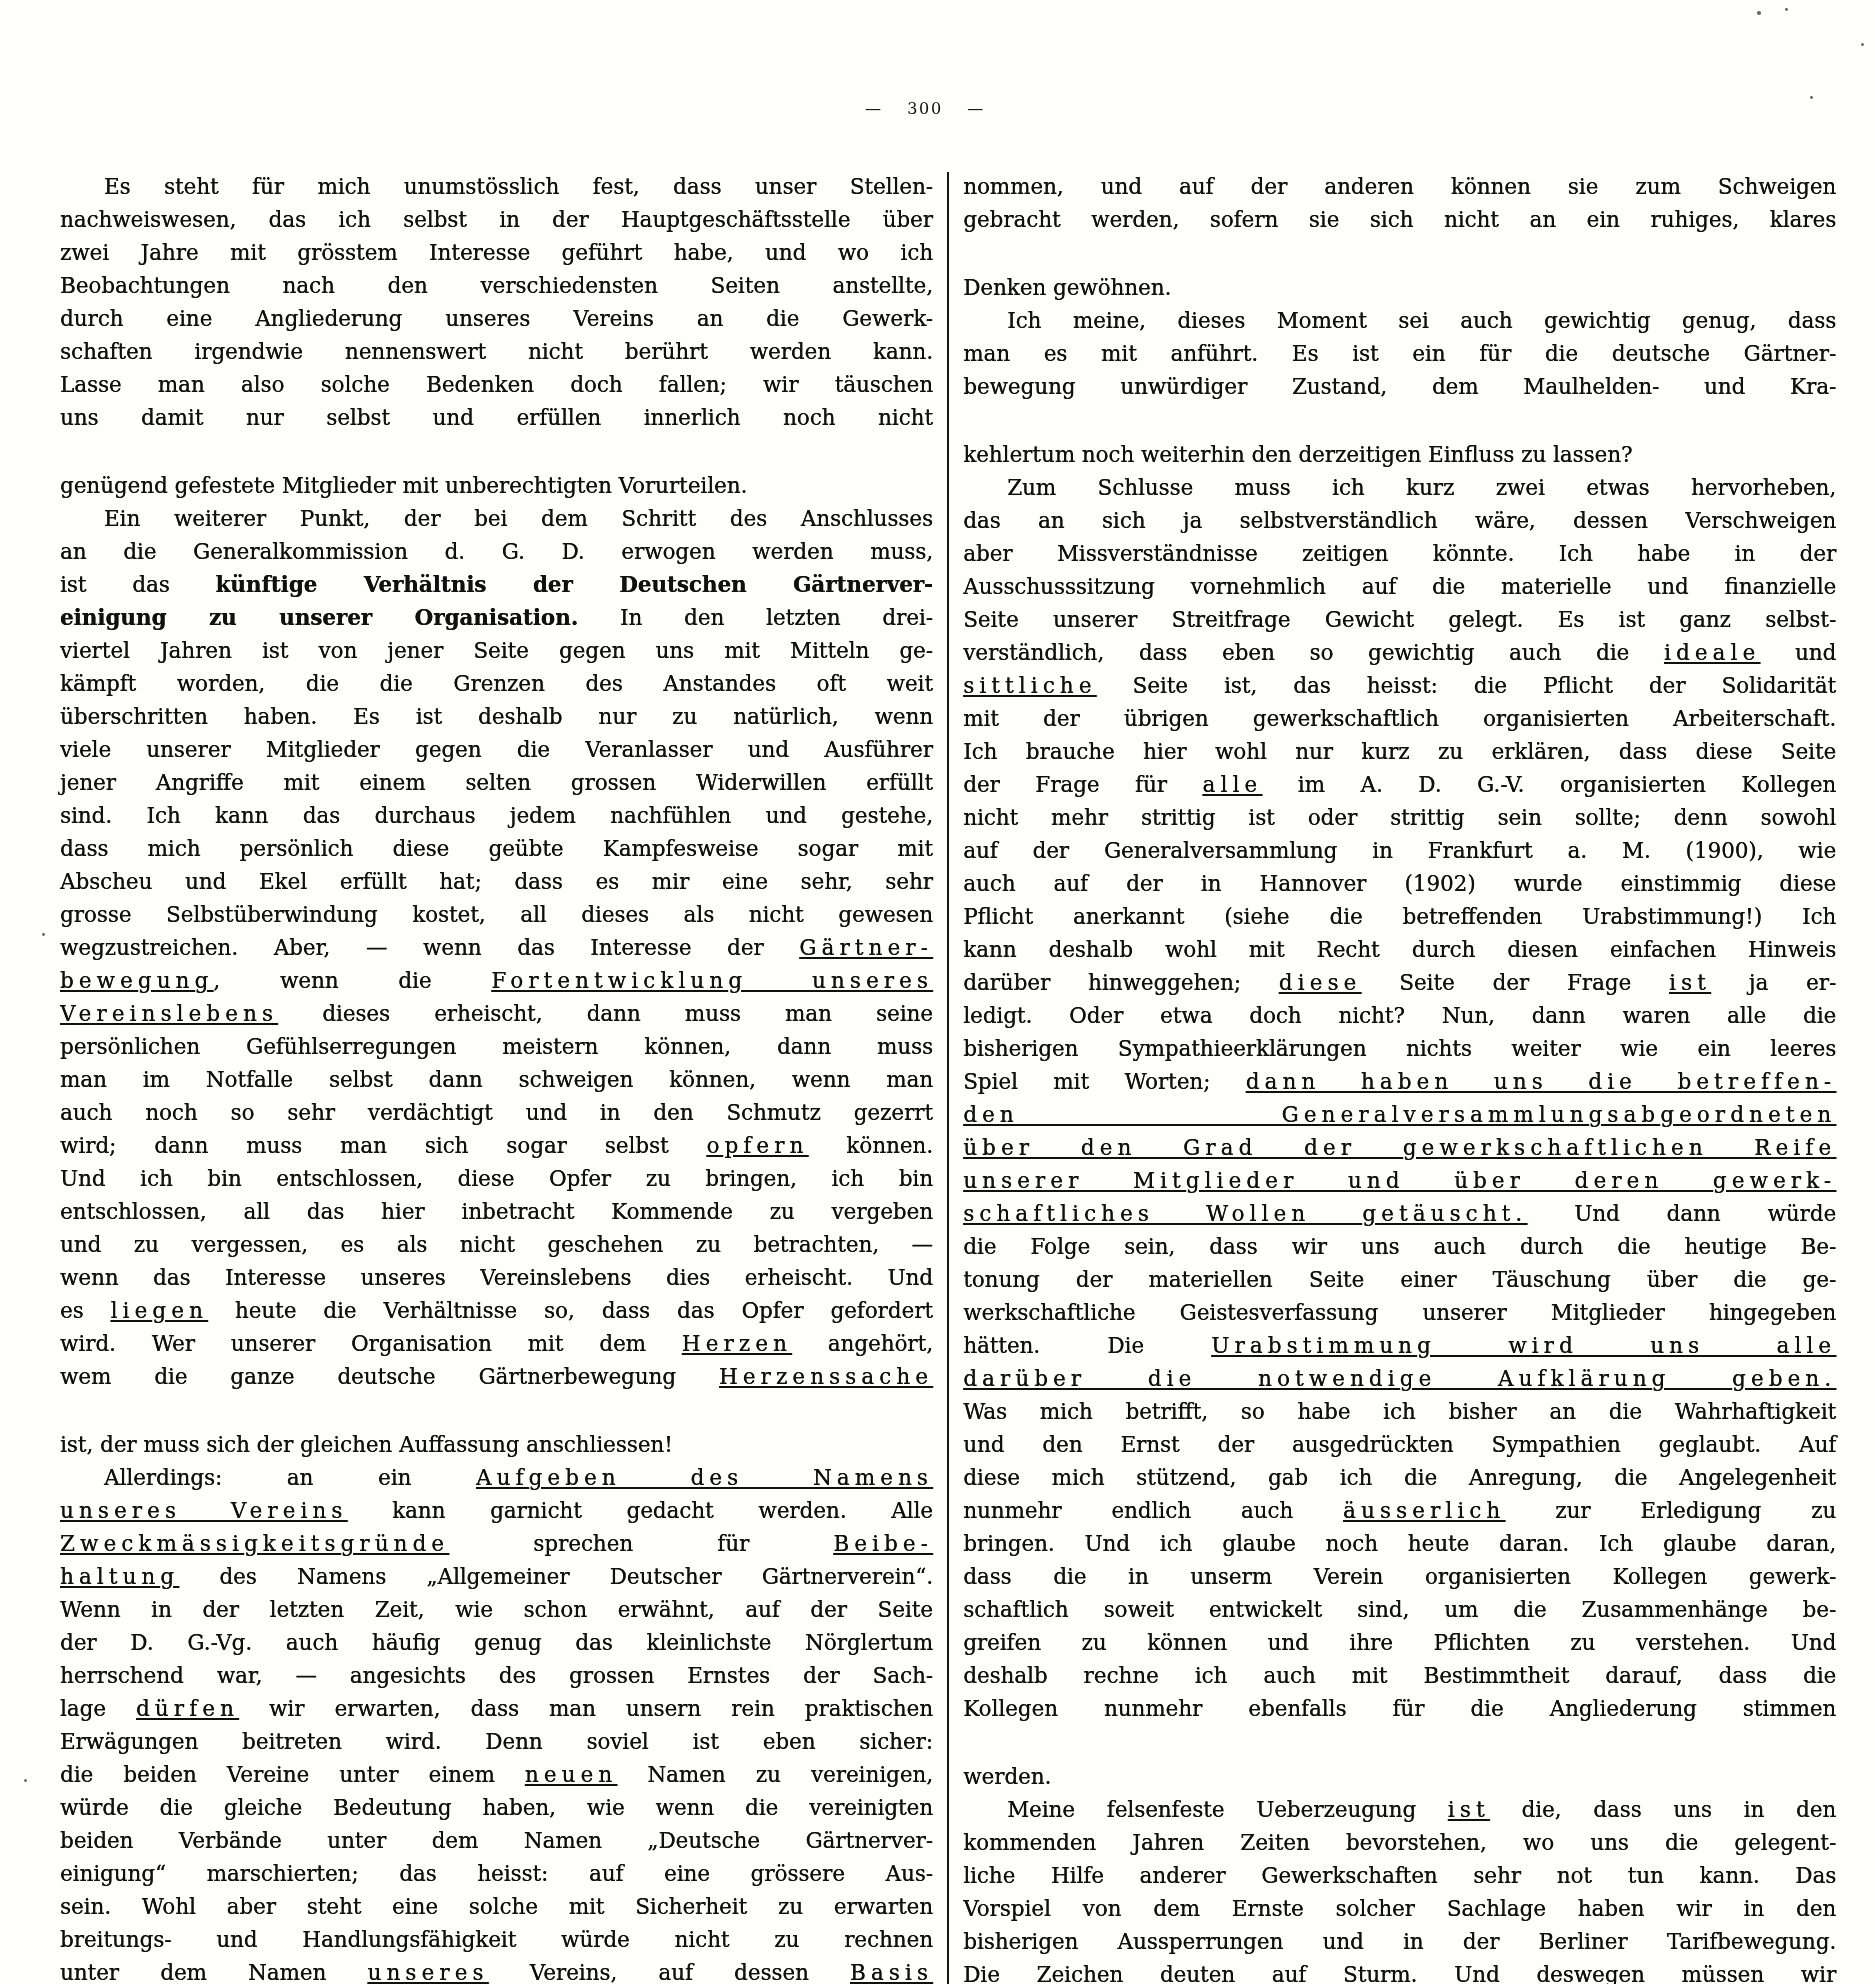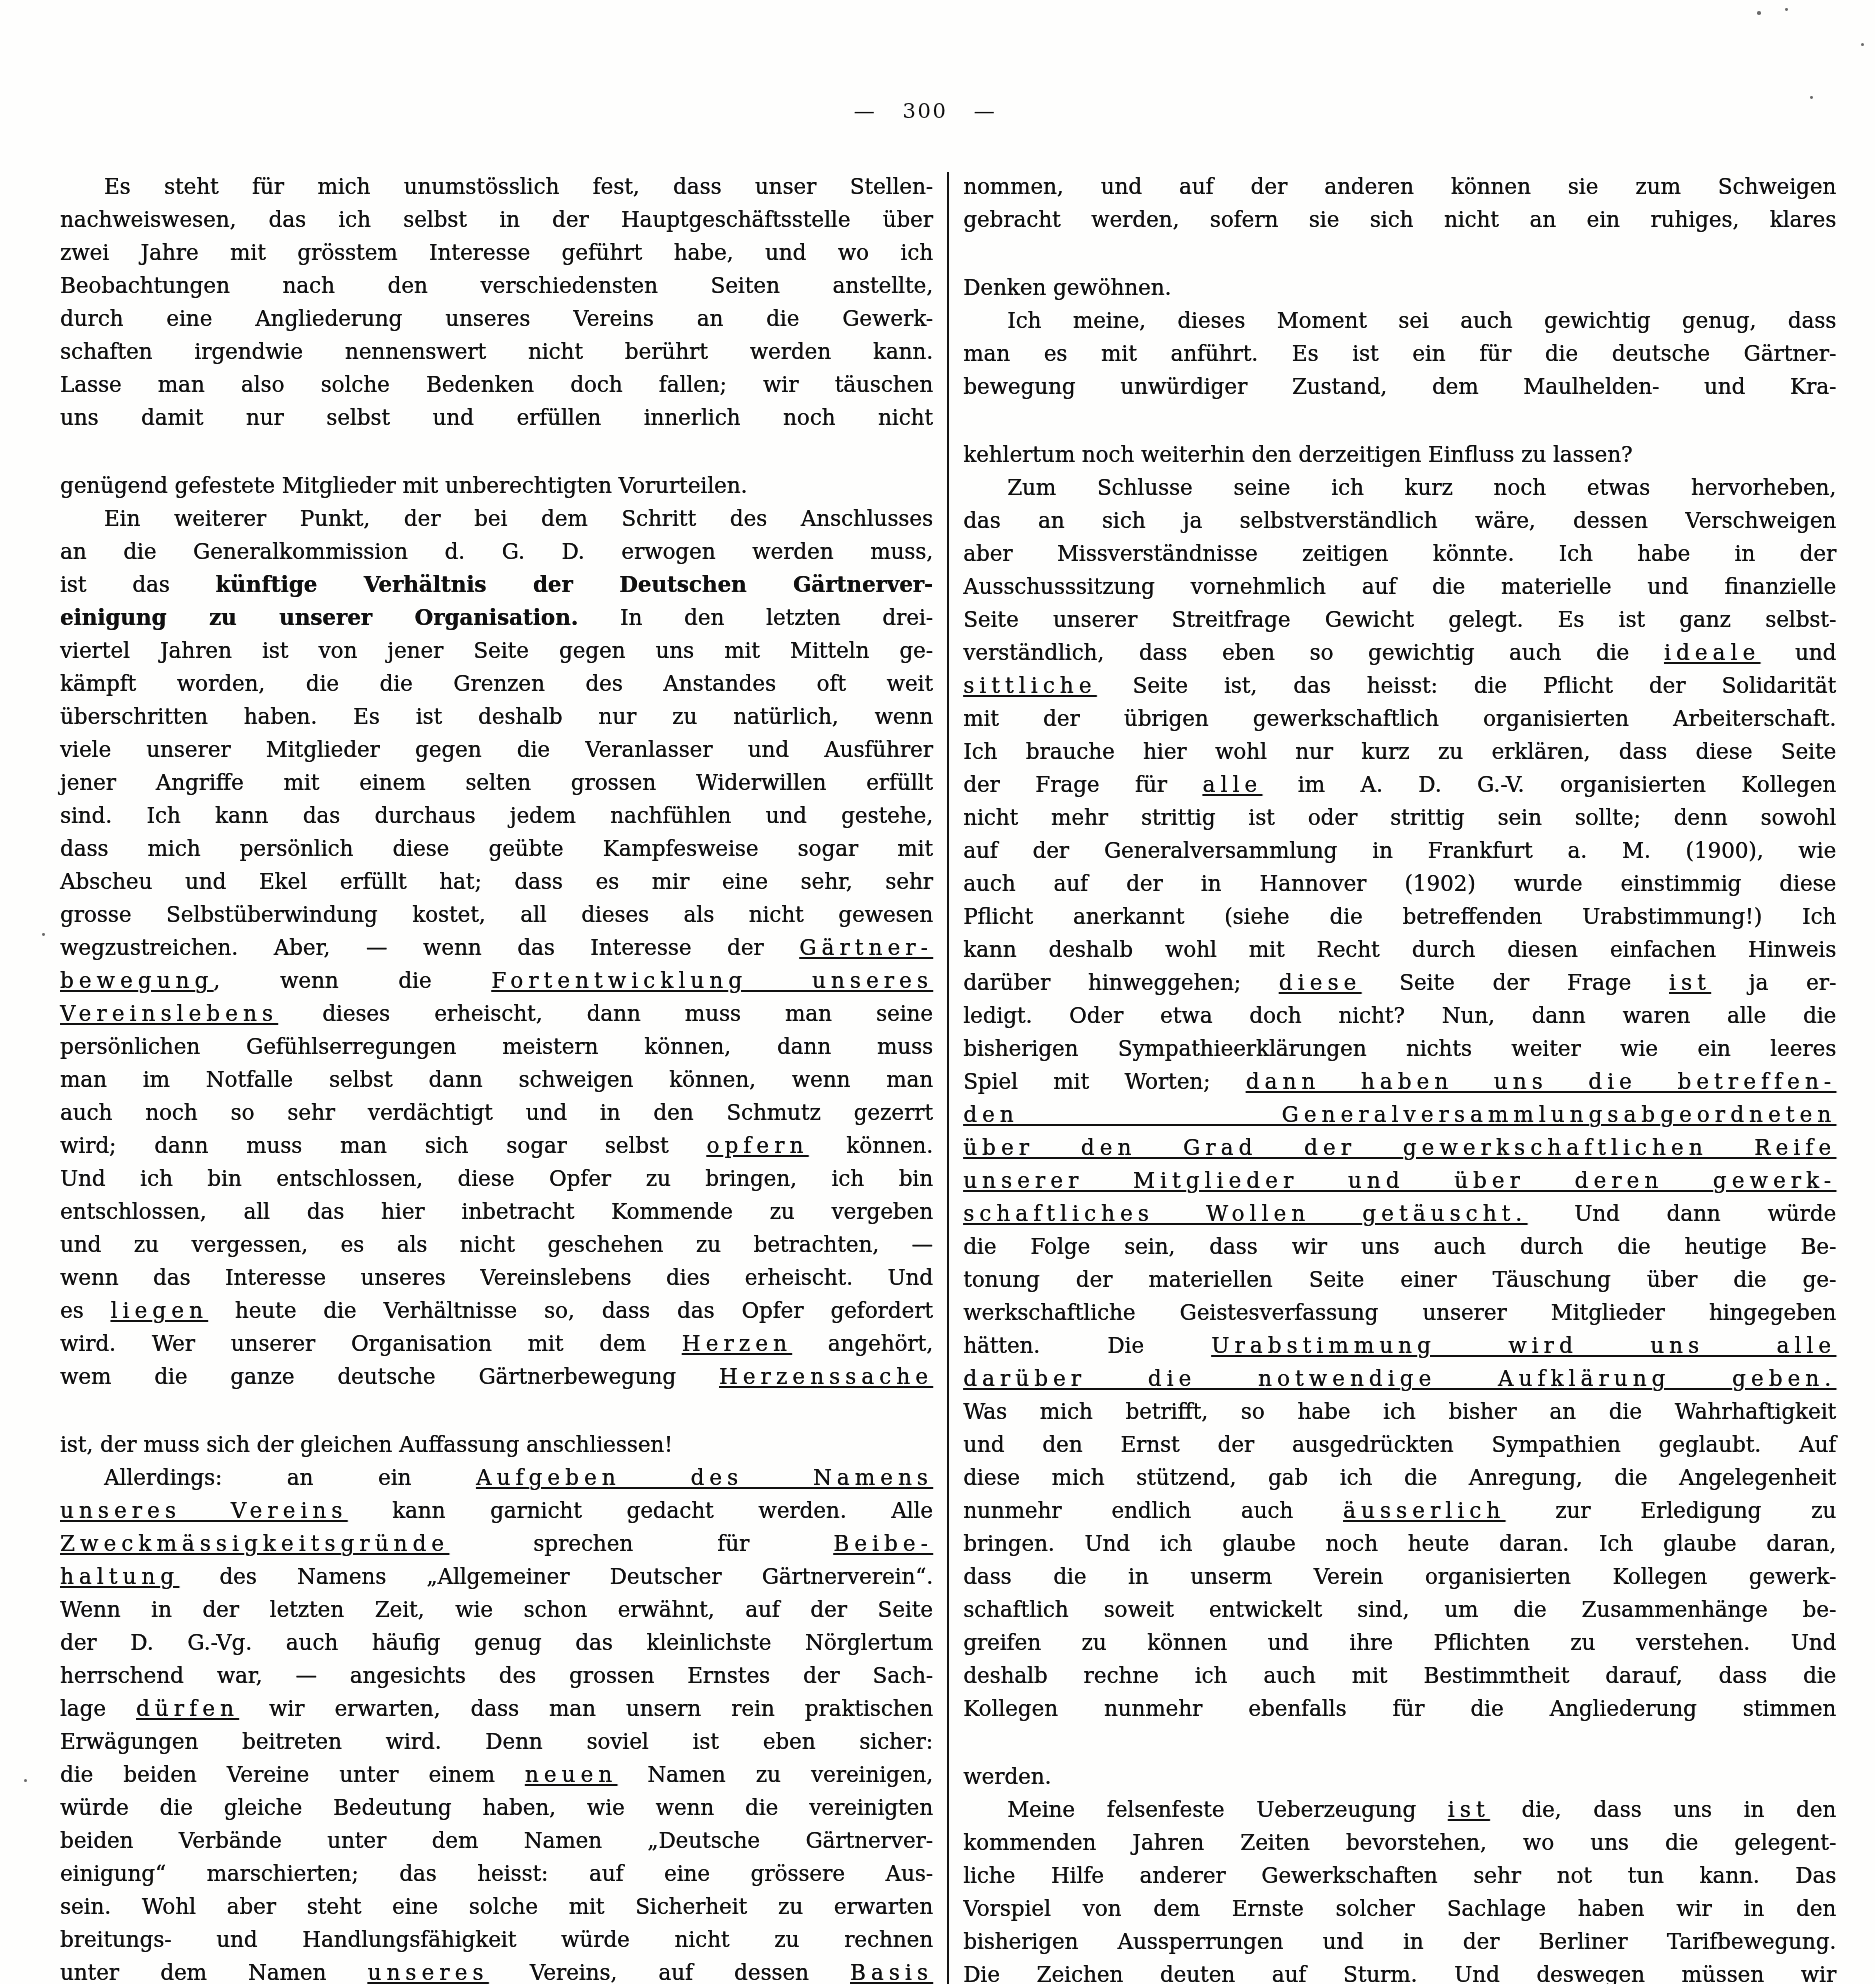--- a/index.html
+++ b/index.html
@@ -8,21 +8,21 @@
     background: #fefefd;
     position: relative;
     font-family: "DejaVu Serif", "Liberation Serif", serif;
     color: #101010;
     overflow: hidden;
   }
   .page-header {
     position: absolute;
     top: 99px; left: 0; width: 1850px;
     text-align: center;
-    font-size: 21px;
+    font-size: 16px;
     letter-spacing: 1.6px;
     word-spacing: 18px;
     color: #0c0c0c;
   }
   .cols {
     position: absolute;
     left: 60px; top: 170px;
     display: flex;
     align-items: stretch;
   }
@@ -128,21 +128,21 @@
           <div class="ln"><span class="seg n">gebracht werden, sofern sie sich nicht an ein ruhiges, klares</span></div>
           <div class="ln last"><span class="seg n">Denken gewöhnen.</span></div>
         </div>
         <div class="para ind">
           <div class="ln"><span class="seg n">Ich meine, dieses Moment sei auch gewichtig genug, dass</span></div>
           <div class="ln"><span class="seg n">man es mit anführt. Es ist ein für die deutsche Gärtner-</span></div>
           <div class="ln"><span class="seg n">bewegung unwürdiger Zustand, dem Maulhelden- und Kra-</span></div>
           <div class="ln last"><span class="seg n">kehlertum noch weiterhin den derzeitigen Einfluss zu lassen?</span></div>
         </div>
         <div class="para ind">
-          <div class="ln"><span class="seg n">Zum Schlusse seine ich kurz noch etwas hervorheben,</span></div>
+          <div class="ln"><span class="seg n">Zum Schlusse muss ich kurz zwei etwas hervorheben,</span></div>
           <div class="ln"><span class="seg n">das an sich ja selbstverständlich wäre, dessen Verschweigen</span></div>
           <div class="ln"><span class="seg n">aber Missverständnisse zeitigen könnte. Ich habe in der</span></div>
           <div class="ln"><span class="seg n">Ausschusssitzung vornehmlich auf die materielle und finanzielle</span></div>
           <div class="ln"><span class="seg n">Seite unserer Streitfrage Gewicht gelegt. Es ist ganz selbst-</span></div>
           <div class="ln"><span class="seg n">verständlich, dass eben so gewichtig auch die </span><span class="seg g">ideale</span><span class="seg n"> und</span></div>
           <div class="ln"><span class="seg g">sittliche</span><span class="seg n"> Seite ist, das heisst: die Pflicht der Solidarität</span></div>
           <div class="ln"><span class="seg n">mit der übrigen gewerkschaftlich organisierten Arbeiterschaft.</span></div>
           <div class="ln"><span class="seg n">Ich brauche hier wohl nur kurz zu erklären, dass diese Seite</span></div>
           <div class="ln"><span class="seg n">der Frage für </span><span class="seg g">alle</span><span class="seg n"> im A. D. G.-V. organisierten Kollegen</span></div>
           <div class="ln"><span class="seg n">nicht mehr strittig ist oder strittig sein sollte; denn sowohl</span></div>

